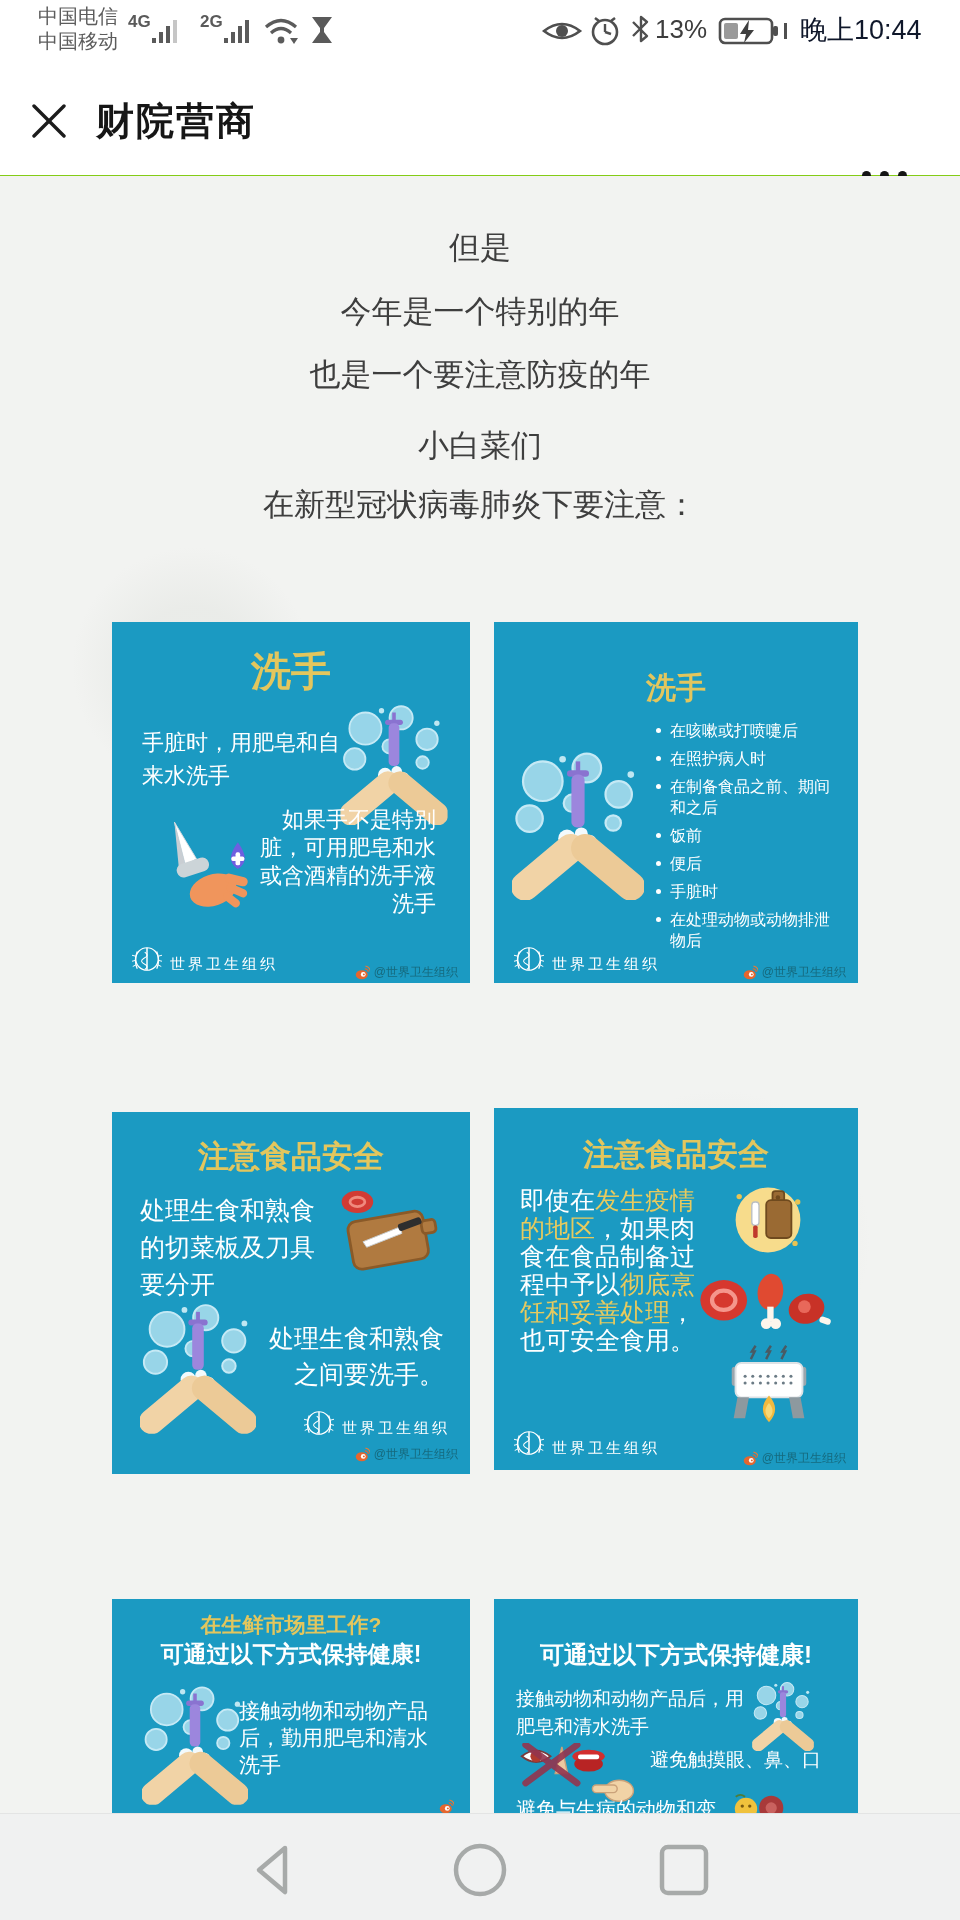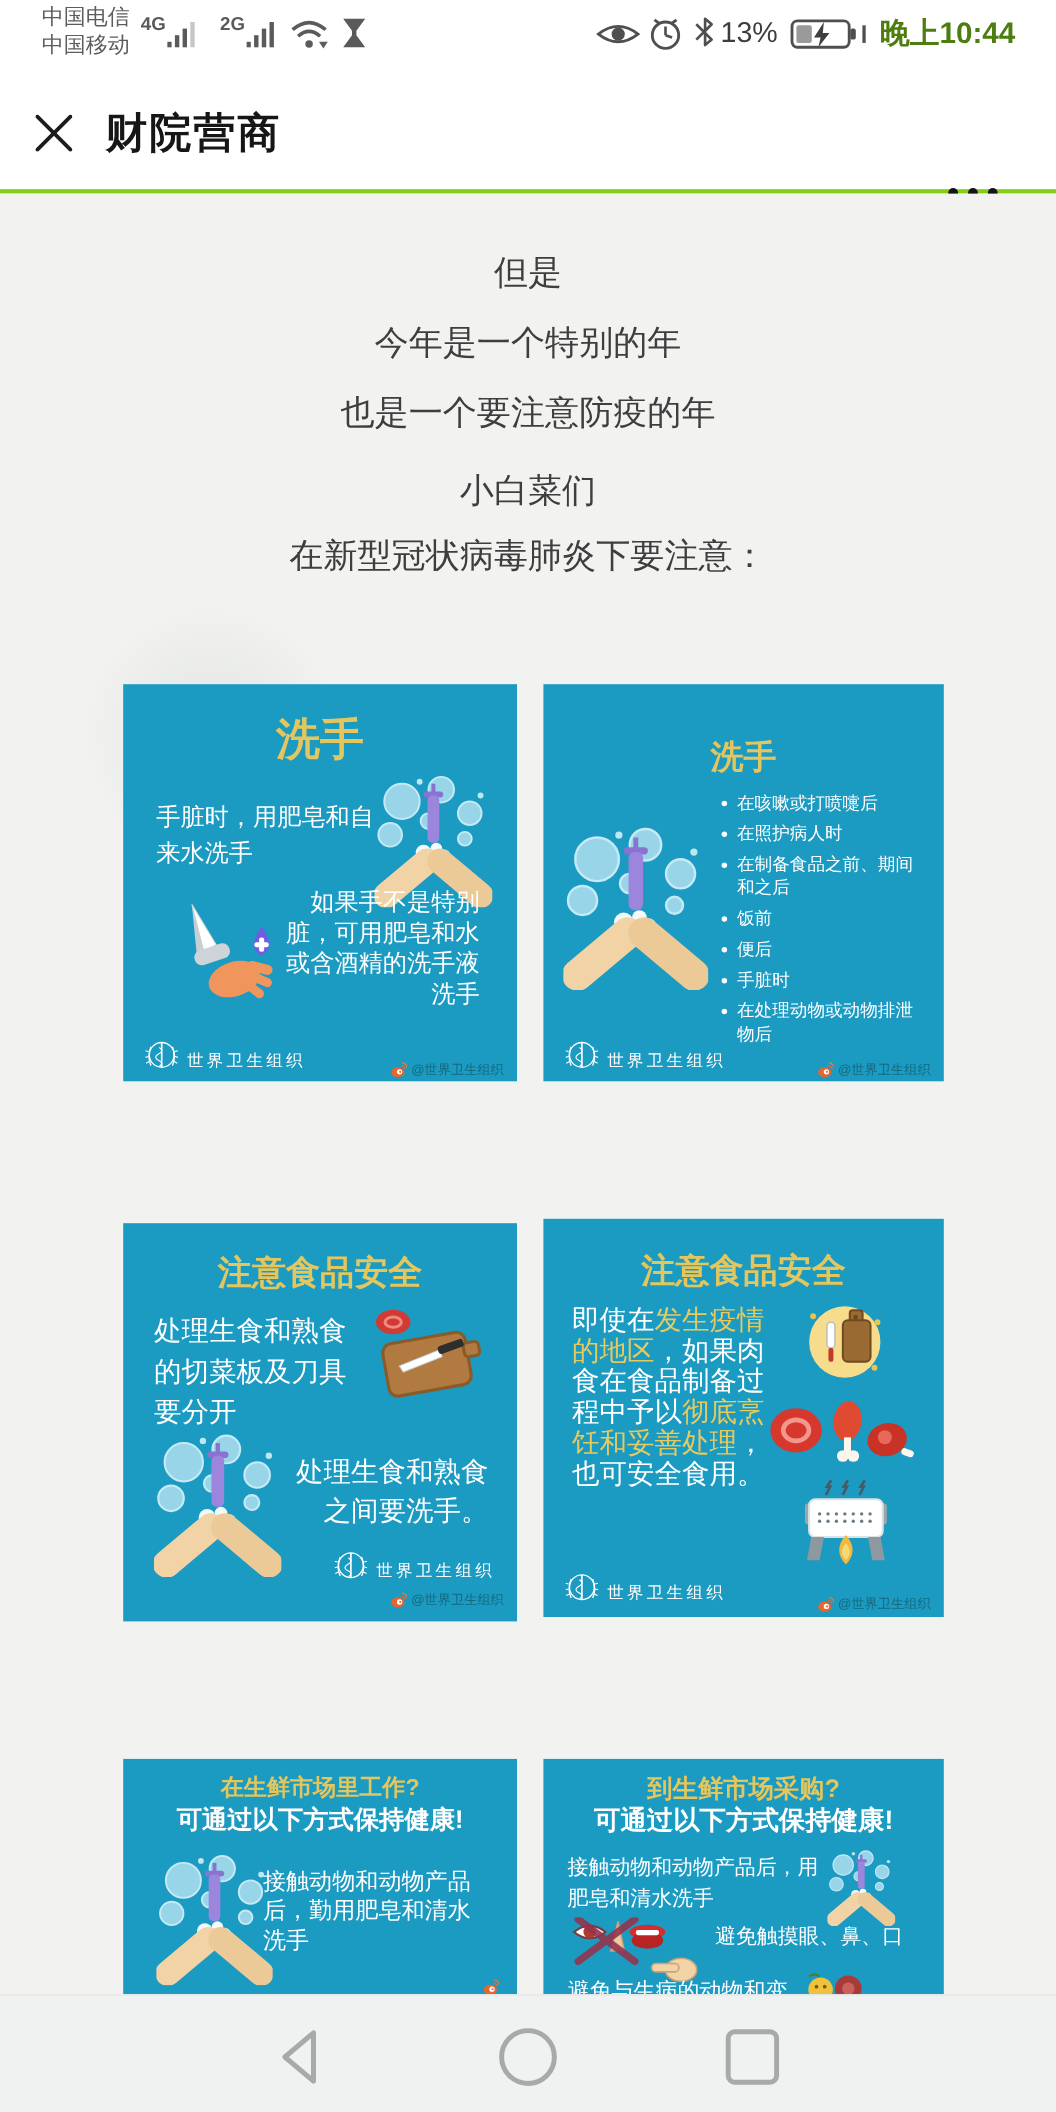--- a/index.html
+++ b/index.html
@@ -5,23 +5,23 @@
   html,body{margin:0;padding:0;background:#dcdcdc;}
   #screen{position:relative;width:960px;height:1920px;background:#ffffff;overflow:hidden;
           font-family:"Liberation Sans",sans-serif;-webkit-font-smoothing:antialiased;}
   
   .status-bar{position:absolute;left:0;top:0;width:960px;height:60px;background:#fff;}
   .carrier{position:absolute;left:38px;top:4px;font-size:20px;line-height:25px;color:#5c5c5c;}
   .net-label{position:absolute;font-size:17px;font-weight:bold;color:#5a5a5a;top:12px;}
   .sig{position:absolute;top:18px;}
   .sb-icon{position:absolute;}
   .pct{position:absolute;left:655px;top:14px;font-size:26px;color:#3d3d3d;}
-  .clock{position:absolute;left:800px;top:12px;font-size:27px;color:#4d7c0f;font-weight:bold;}
+  .clock{position:absolute;left:800px;top:12px;font-size:27px;color:#0f172a;}
   
-  .title-bar{position:absolute;left:0;top:60px;width:960px;height:116px;background:#fff;border-bottom:4px solid #84cc16;box-sizing:border-box;}
+  .title-bar{position:absolute;left:0;top:60px;width:960px;height:116px;background:#fff;border-bottom:1px solid #84cc16;box-sizing:border-box;}
   .close-btn{position:absolute;left:32px;top:44px;width:34px;height:34px;cursor:pointer;}
   .page-title{position:absolute;left:96px;top:36px;font-size:38px;color:#161616;font-weight:600;letter-spacing:2px;}
   .more-btn{position:absolute;left:862px;top:105px;width:56px;height:30px;cursor:pointer;}
   .more-btn i{position:absolute;top:6px;width:9px;height:9px;border-radius:50%;background:#141414;}
   .more-btn i:nth-child(1){left:0}.more-btn i:nth-child(2){left:18px}.more-btn i:nth-child(3){left:36px}
   
   .content{position:absolute;left:0;top:176px;width:960px;height:1637px;overflow:hidden;
     background:
       radial-gradient(circle at 20% 30%, rgba(210,214,208,0.25) 0 60px, transparent 120px),
       radial-gradient(circle at 75% 65%, rgba(214,216,210,0.22) 0 80px, transparent 150px),
@@ -389,21 +389,20 @@
 后，勤用肥皂和清水
 洗手</div>
       <div class="wm" style="right:16px;top:200px">
         <svg width="15" height="15" viewBox="0 0 20 20">
             <use href="#sym-weibo"></use>
           </svg>
       </div>
     </div>
 
     <div class="card" style="left:494px;top:1423px;width:364px;height:360px">
-      <div class="c-title gold" style="top:12px;font-size:23px">到生鲜市场采购?</div>
       <div class="c-title" style="top:40px;font-size:24px">可通过以下方式保持健康!</div>
       <div class="pre b" style="position:absolute;left:22px;top:86px;font-size:19px;line-height:28px">接触动物和动物产品后，用
 肥皂和清水洗手</div>
       <svg style="position:absolute;left:256px;top:80px" width="66" height="72" viewBox="0 0 120 140">
           <use href="#sym-hands"></use>
         </svg>
       <svg style="position:absolute;left:22px;top:144px" width="128" height="62" viewBox="0 0 130 65">
           <use href="#sym-face"></use>
         </svg>
       <div class="b" style="position:absolute;left:156px;top:148px;font-size:19px">避免触摸眼、鼻、口</div>

